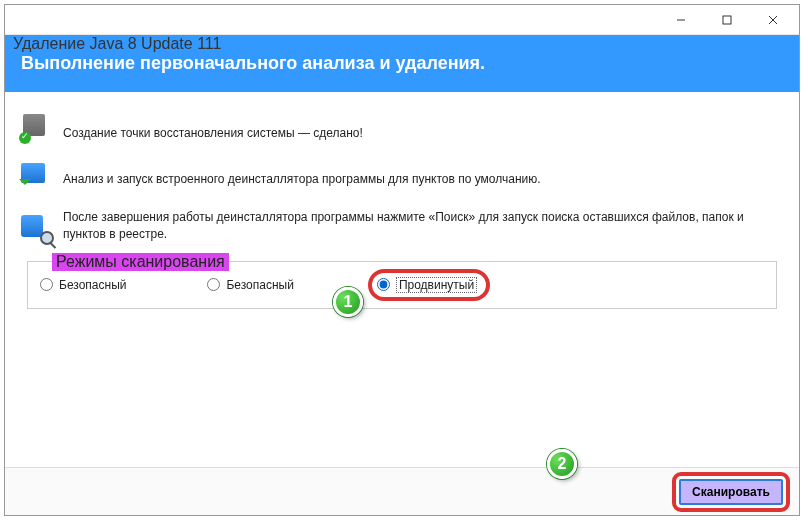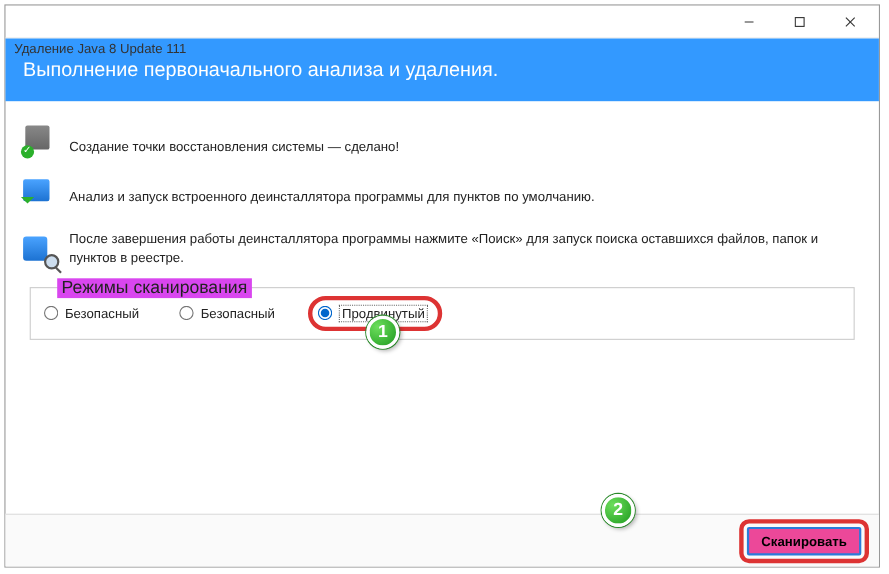--- a/index.html
+++ b/index.html
@@ -21,35 +21,35 @@
   }
   .titlebar {
     height: 30px;
     display: flex;
     align-items: center;
     padding: 0 8px;
     border-bottom: 1px solid #e8e8e8;
   }
   .titlebar .title {
     flex: 1;
-    font-size: 12px;
+    font-size: 16px;
     color: #333;
     margin-top: 48px;
   }
   .win-btns { display: flex; gap: 18px; padding-right: 4px; }
   .win-btn {
     width: 28px; height: 22px;
     display: flex; align-items: center; justify-content: center;
     color: #333; font-size: 11px;
   }
   .banner {
     background: #3399ff;
     color: #fff;
     font-size: 18px;
-    font-weight: normal;
+    font-weight: bold;
     padding: 18px 16px;
   }
   .content {
     padding: 10px 16px 0 16px;
   }
   .step {
     display: flex;
     align-items: flex-end;
     gap: 12px;
     margin: 12px 0 18px 0;
@@ -83,21 +83,21 @@
   .group-title {
     position: absolute;
     top: -9px; left: 24px;
     background: #d946ef;
     padding: 0 4px;
     font-size: 16px;
     color: #222;
   }
   .radios {
     display: flex;
-    gap: 37px;
+    gap: 81px;
     align-items: center;
   }
   .radio {
     display: flex;
     align-items: center;
     gap: 6px;
     font-size: 12px;
     color: #222;
   }
   .radio input { width:13px; height:13px; accent-color:#0066cc; }
@@ -123,21 +123,21 @@
   .btn {
     min-width: 104px;
     height: 26px;
     font-size: 12px;
     background: #e9e9e9;
     border: 1px solid #b5b5b5;
     cursor: pointer;
   }
   .btn.primary {
     border: 2px solid #2b7bd9;
-    background: #ec4899;
+    background: #c4b5fd;
     font-weight: bold;
     outline: 4px solid #d33;
     outline-offset: 3px;
     border-radius: 2px;
   }
   
   .badge {
     position: absolute;
     width: 30px; height: 30px;
     border-radius: 50%;

